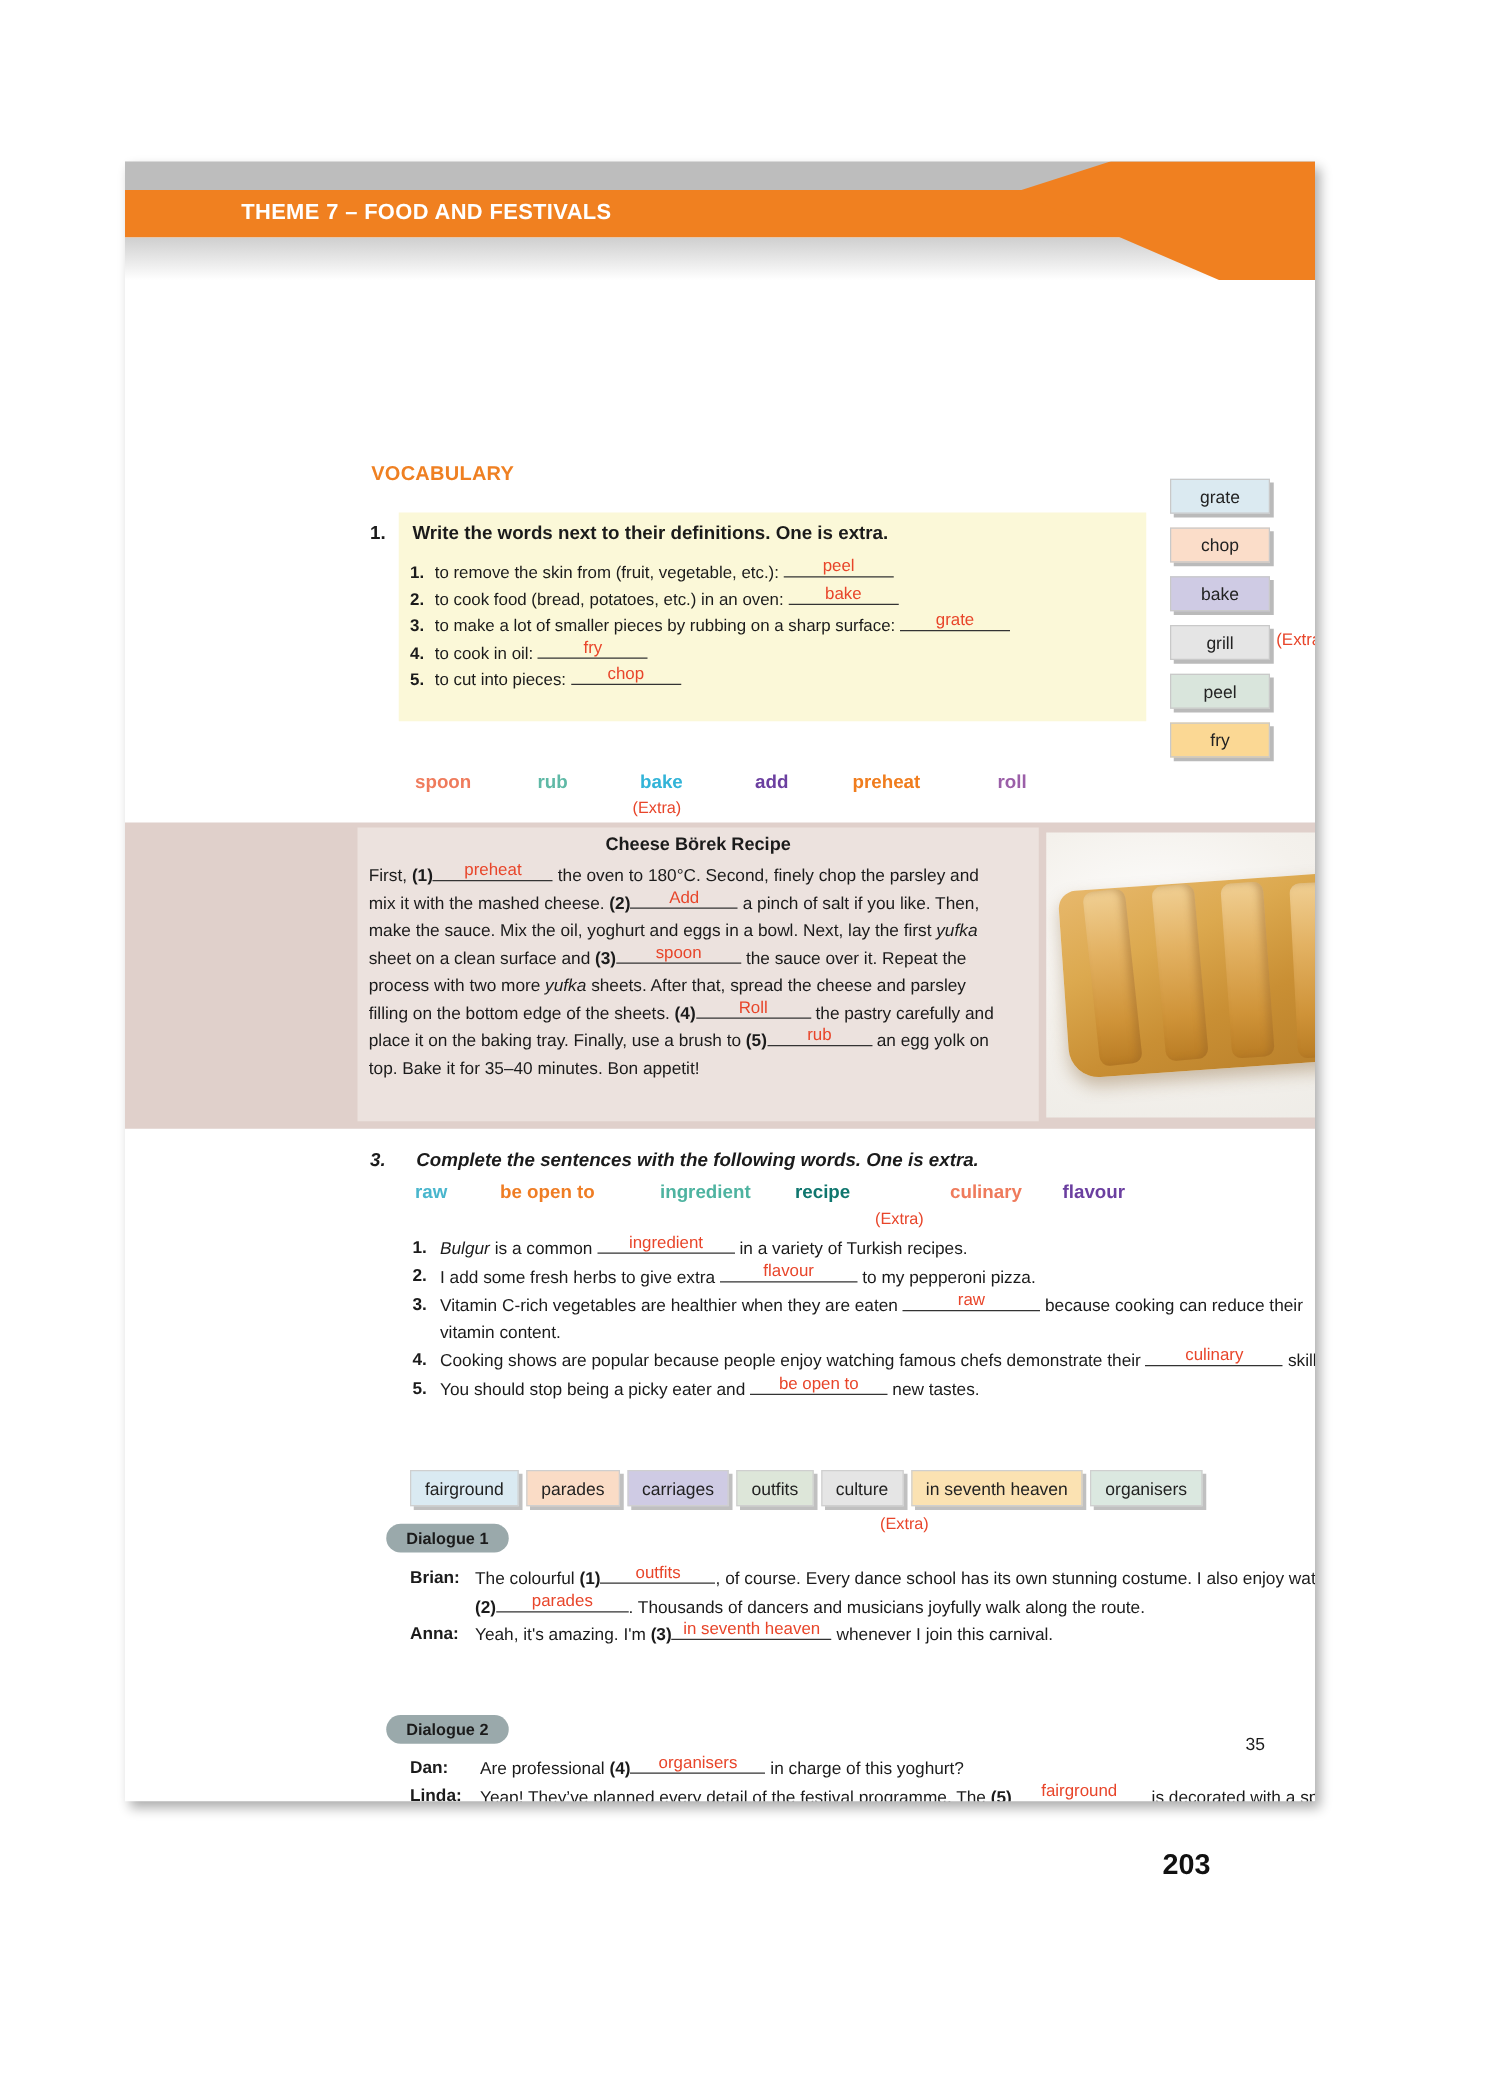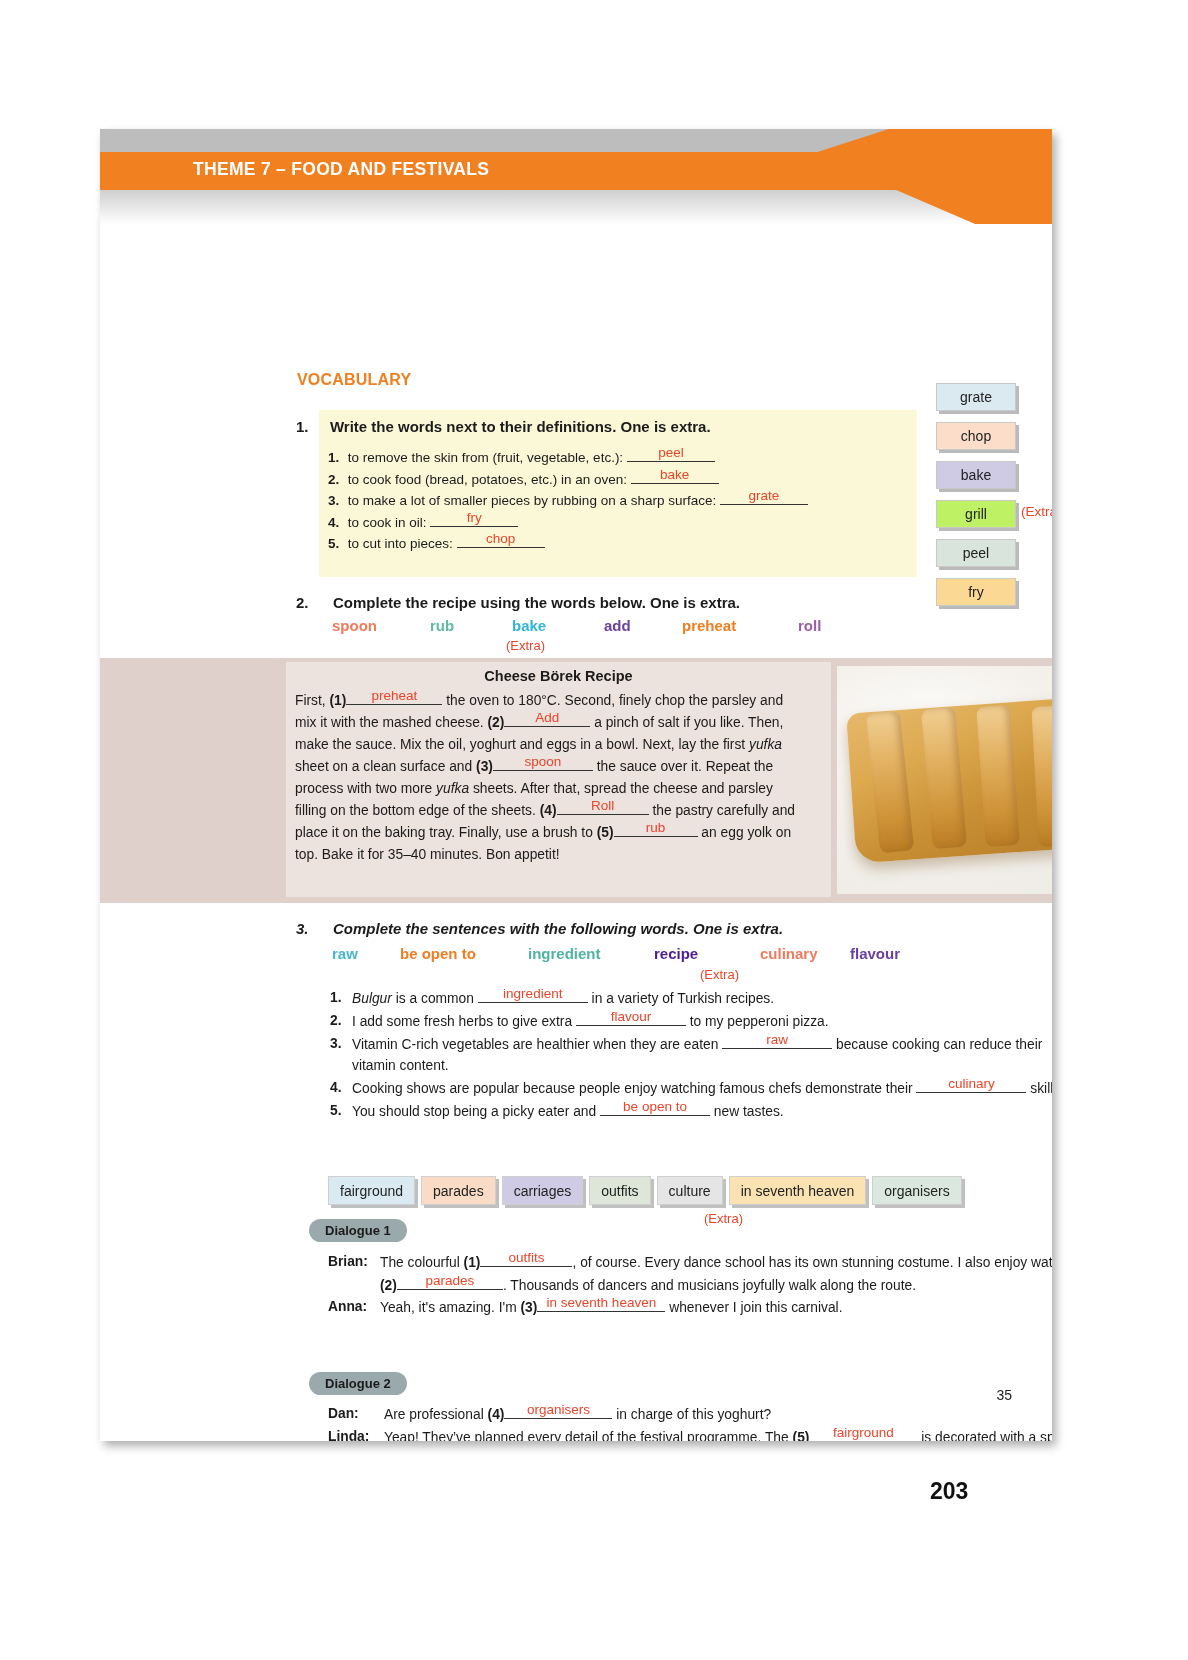--- a/index.html
+++ b/index.html
@@ -169,36 +169,32 @@
   <div class="chipcol">
     <div class="chip" style="background:#dbeaf1">
         <span>grate</span>
       </div>
     <div class="chip" style="background:#fbddc9">
         <span>chop</span>
       </div>
     <div class="chip" style="background:#cfcbe4">
         <span>bake</span>
       </div>
-    <div class="chip" style="background:#bef264">
+    <div class="chip" style="background:#e5e5e5">
       <span>grill</span>
       <span class="chip-extra">(Extra)</span>
     </div>
     <div class="chip" style="background:#d9e5dc">
         <span>peel</span>
       </div>
     <div class="chip" style="background:#fbd894">
         <span>fry</span>
       </div>
   </div>
 
-  <div class="ex2-title">
-    <span class="ex-num">2.</span>
-    <span class="ex-head" style="margin-left:20px">Complete the recipe using the words below. One is extra.</span>
-  </div>
   <div class="ex2-words">
     <span style="left:0px;color:#ef7b5c">spoon</span>
     <span style="left:98px;color:#5fb9a6">rub</span>
     <span style="left:180px;color:#32b4d8">bake</span>
     <span style="left:272px;color:#6b3fa0">add</span>
     <span style="left:350px;color:#f07d1e">preheat</span>
     <span style="left:466px;color:#9b5fa8">roll</span>
   </div>
   <div class="ex2-extra">(Extra)</div>
 
@@ -216,21 +212,21 @@
   </div>
 
   <div class="ex3-title">
     <span class="ex-num">3.</span>
     <span class="ex-head" style="margin-left:20px">Complete the sentences with the following words. One is extra.</span>
   </div>
   <div class="ex3-words">
     <span style="left:0px;color:#49b6cd">raw</span>
     <span style="left:68px;color:#ef7d24">be open to</span>
     <span style="left:196px;color:#4eb3a0">ingredient</span>
-    <span style="left:322px;color:#4c1d95">recipe</span>
+    <span style="left:304px;color:#0f766e">recipe</span>
     <span style="left:428px;color:#ef7b5c">culinary</span>
     <span style="left:518px;color:#6b3fa0">flavour</span>
   </div>
   <div class="ex3-extra">(Extra)</div>
 
   <div class="ex3-list">
     <div class="li">
       <b class="n">1.</b><i>Bulgur</i><span> is a common </span><span class="u" style="width:110px;height:15px"><span class="w">ingredient</span></span><span> in a variety of Turkish recipes.</span>
     </div>
     <div class="li">

